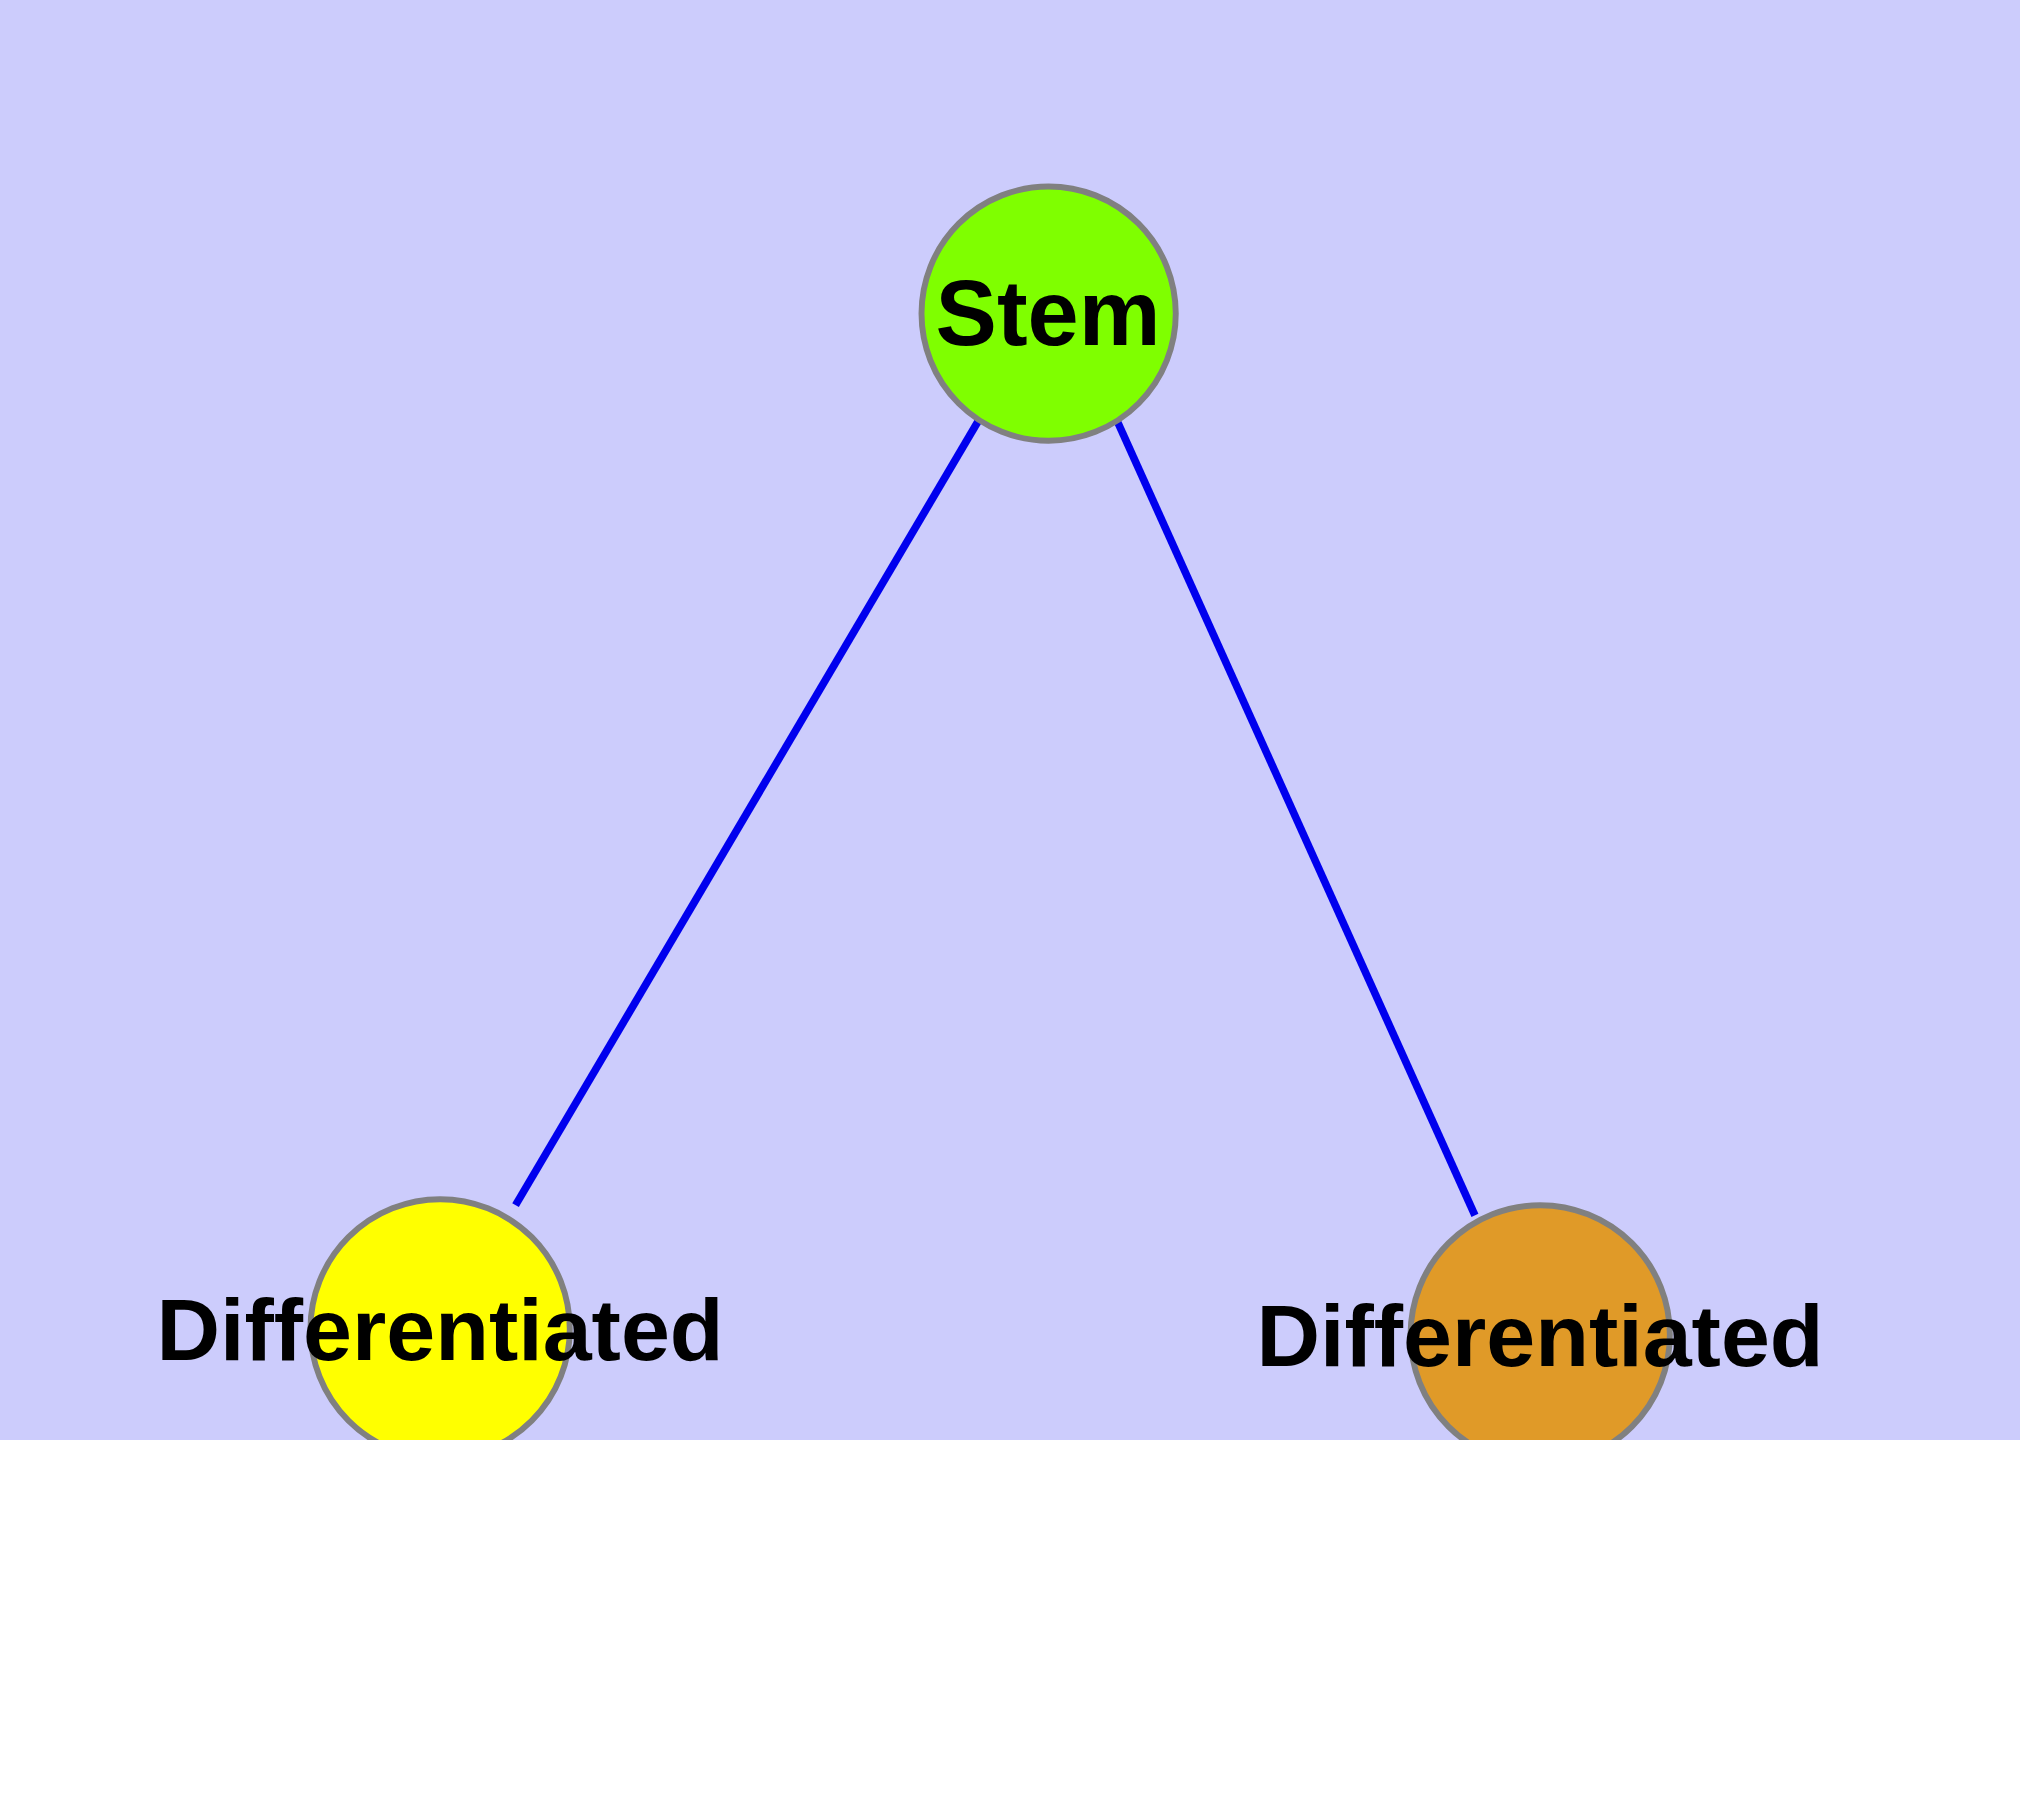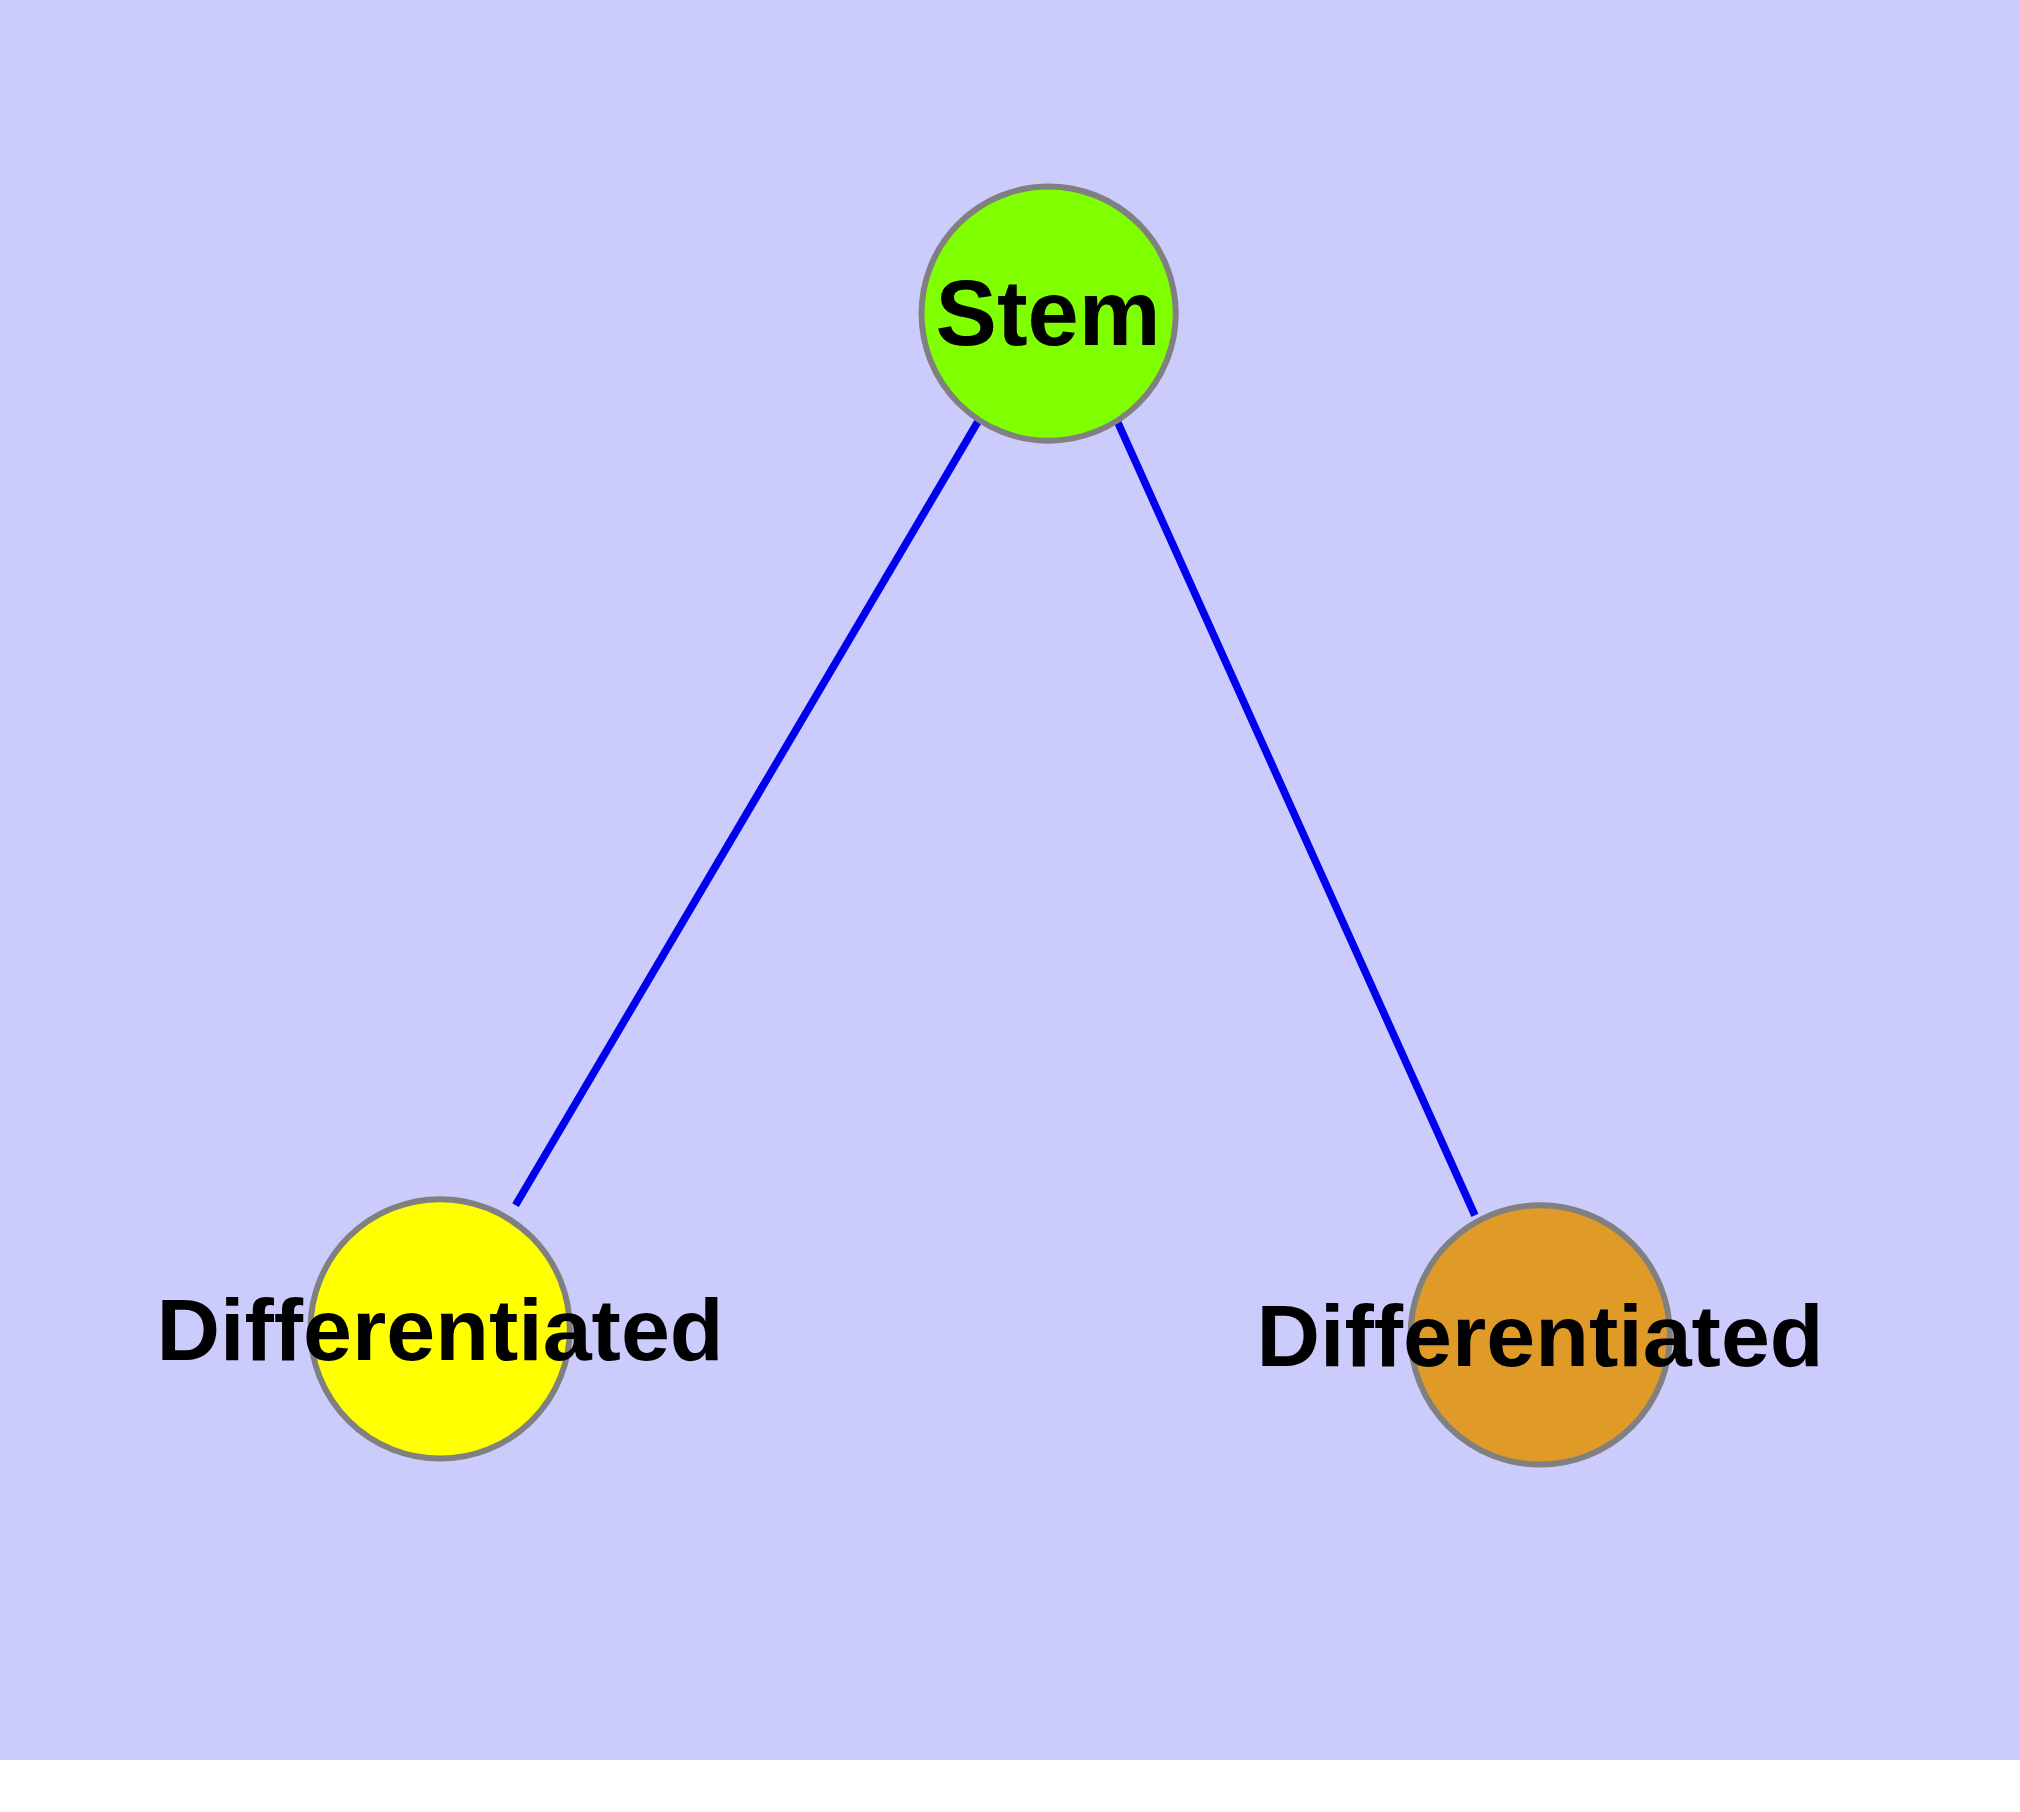--- a/index.html
+++ b/index.html
@@ -42,21 +42,21 @@
   .node-label.root {
     font-size: 92px;
   }
   .node-label.leaf {
     font-size: 88px;
   }
 </style>
 </head>
 <body>
 
-<div id="canvas" style="width: 2021px; height: 1760px;">
+<div id="canvas" style="width: 2021px; height: 1440px;">
 
   <div id="bg-rect" style="background: rgb(204, 204, 252);"></div>
 
   <svg id="graph-svg" viewBox="0 0 2384 2138" xmlns="http://www.w3.org/2000/svg" style="width: 2021px; height: 1812px;">
     <g id="edge-layer">
       <line id="edge-0" x1="1155" y1="495" x2="608" y2="1422" stroke="#0000ee" stroke-width="9" stroke-linecap="butt"></line>
       <line id="edge-1" x1="1318" y1="497" x2="1740" y2="1434" stroke="#0000ee" stroke-width="9" stroke-linecap="butt"></line>
     </g>
     <g id="node-layer">
       <circle id="node-0" cx="1237" cy="370" r="150" fill="#7fff00" stroke="#808080" stroke-width="7"></circle>

